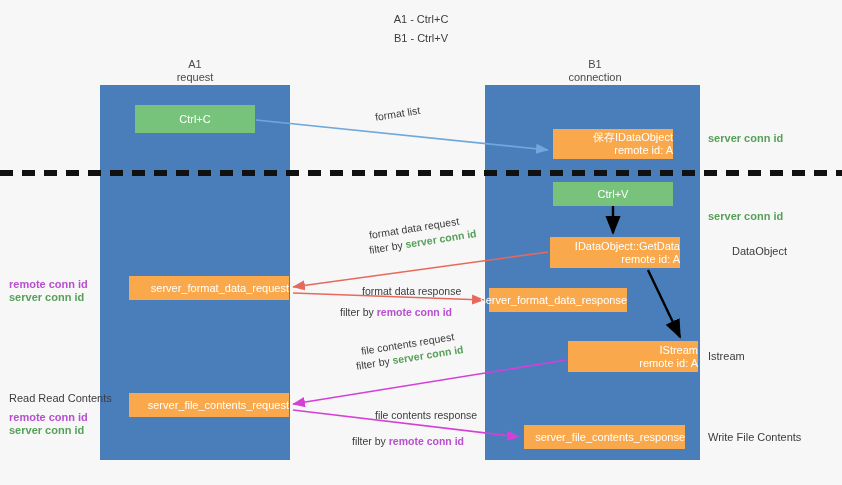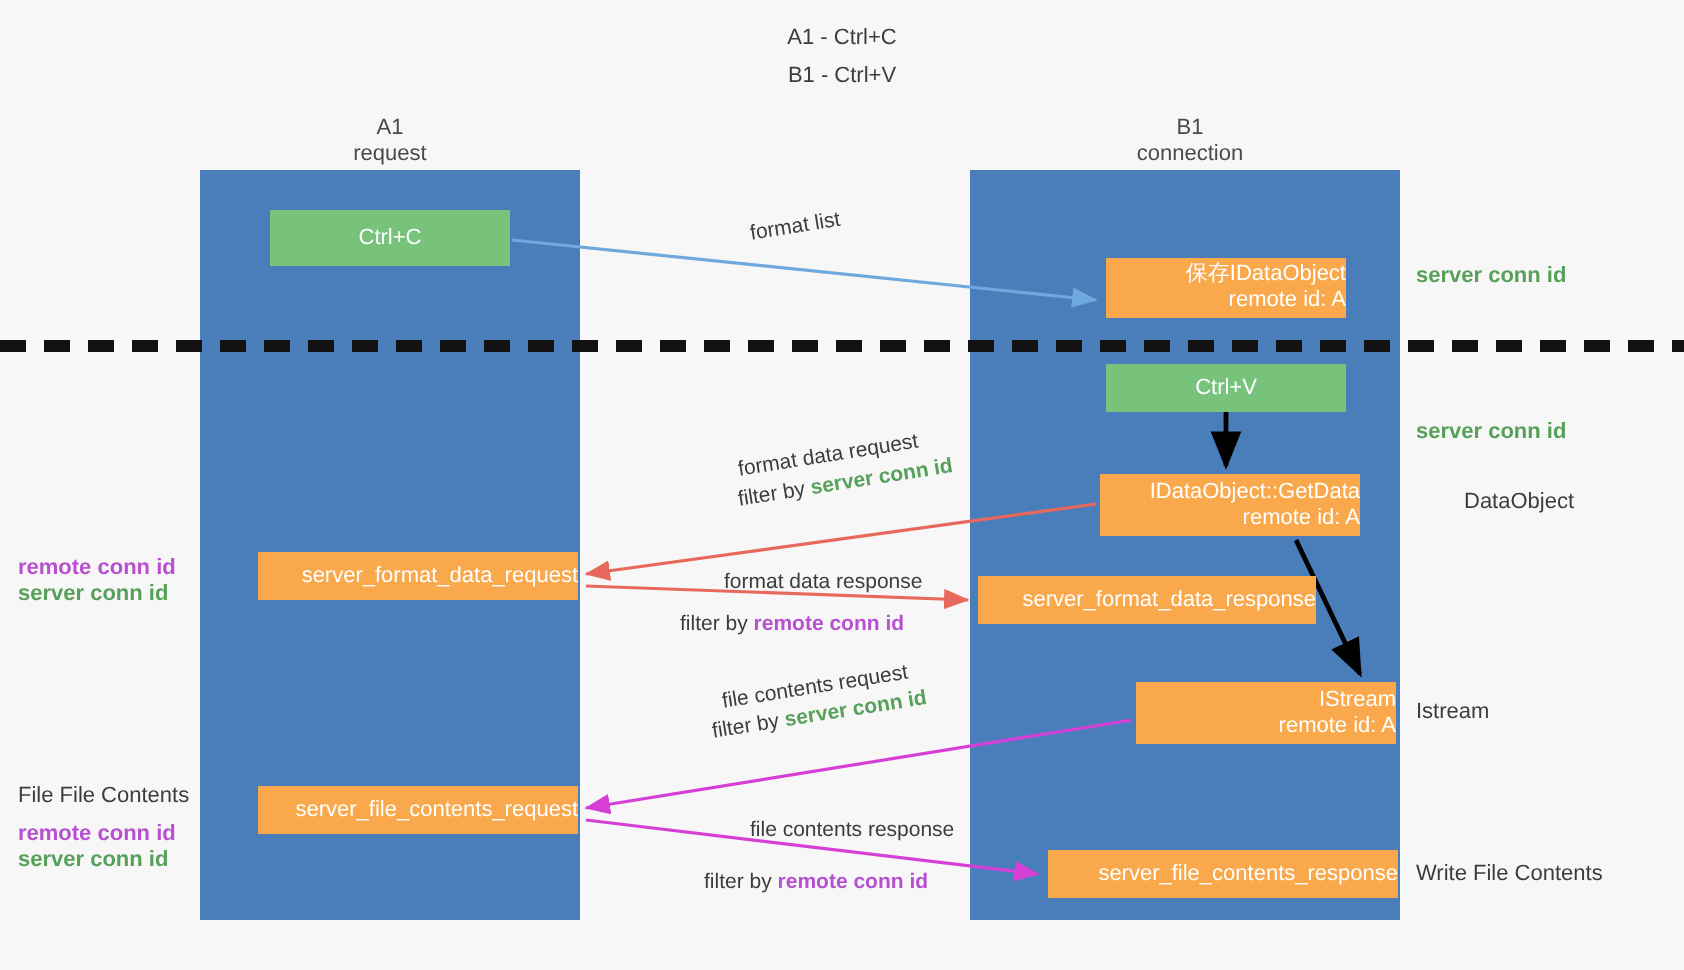--- a/index.html
+++ b/index.html
@@ -35,25 +35,25 @@
     box-sizing:border-box;
   }
   .box-green{background:#77c37c;}
   .box-orange{background:#f9a council;align-items:flex-end;}
   .box-orange{background:#f9a94c;}
 
   .b-ctrlc{left:135px;top:105px;width:120px;height:28px;text-align:right;}
   .b-saveido{left:553px;top:129px;width:120px;height:30px;}
   .b-ctrlv{left:553px;top:182px;width:120px;height:24px;}
   .b-getdata{left:550px;top:237px;width:130px;height:31px;}
-  .b-fmtresp{left:489px;top:288px;width:169px;height:24px;}
+  .b-fmtresp{left:489px;top:288px;width:138px;height:24px;}
   .b-istream{left:568px;top:341px;width:130px;height:31px;}
   .b-fmtreq{left:129px;top:276px;width:160px;height:24px;}
   .b-filereq{left:129px;top:393px;width:160px;height:24px;}
-  .b-fileresp{left:524px;top:425px;width:175px;height:24px;}
+  .b-fileresp{left:524px;top:425px;width:161px;height:24px;}
 
   .anno{position:absolute;font-size:11px;line-height:13px;color:#3c3c3c;}
   .c-green{color:#57a05a;font-weight:bold;}
   .c-purple{color:#b84fd0;font-weight:bold;}
   .c-dark{color:#3c3c3c;}
 
   .edge-lbl{position:absolute;font-size:10.5px;line-height:14px;color:#3c3c3c;white-space:nowrap;}
   .rot-up{transform:rotate(-9deg);transform-origin:left top;}
 
   .a-fmtlist{left:374px;top:110px;}
@@ -207,20 +207,20 @@
   <div class="anno r-srvconn2 c-green">server conn id</div>
   <div class="anno r-dataobj c-dark">DataObject</div>
   <div class="anno r-istream c-dark">Istream</div>
   <div class="anno r-writefc c-dark">Write File Contents</div>
 
   <div class="anno l-pair1">
     <span class="pairline c-purple">remote conn id</span>
     <span class="pairline c-green">server conn id</span>
   </div>
 
-  <div class="anno l-readfc c-dark">File File Contents</div>
+  <div class="anno l-readfc c-dark">Read Read Contents</div>
 
   <div class="anno l-pair2">
     <span class="pairline c-purple">remote conn id</span>
     <span class="pairline c-green">server conn id</span>
   </div>
 
 </div>
 
 </body></html>

